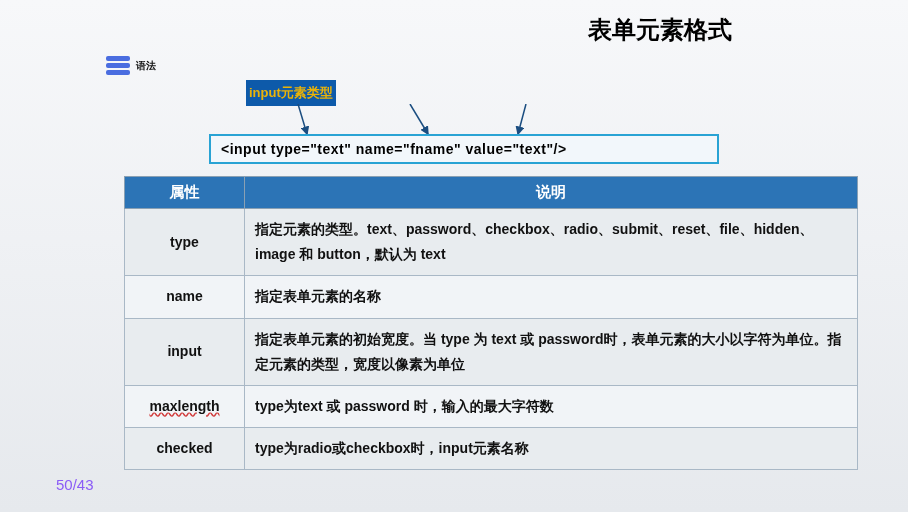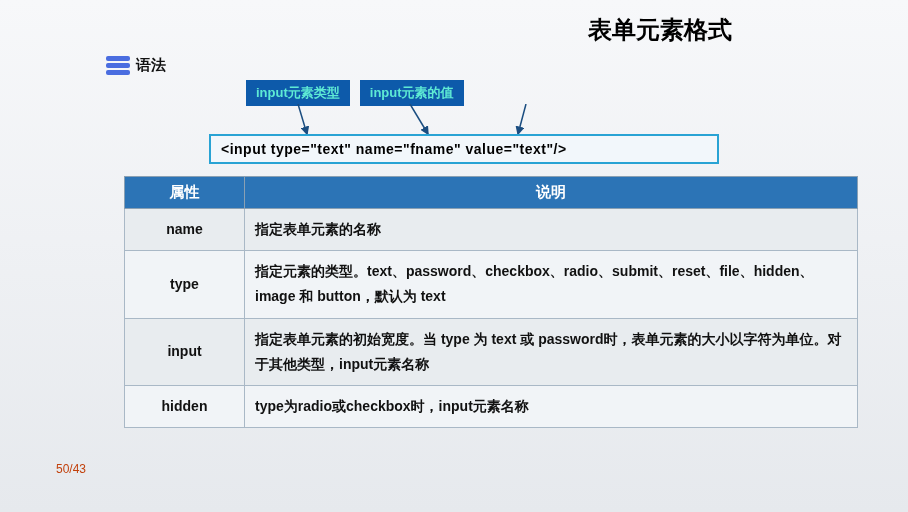--- a/index.html
+++ b/index.html
@@ -4,58 +4,57 @@
 <style>
   * { box-sizing: border-box; margin: 0; padding: 0; }
   html, body { width: 908px; height: 512px; font-family: "Microsoft YaHei", Arial, sans-serif; background: linear-gradient(180deg, #f7f8fa 0%, #e6e9ed 100%); overflow: hidden; }
   .slide { position: relative; width: 814px; height: 512px; }
 
   .title { position: absolute; top: 14px; left: 588px; font-size: 24px; font-weight: bold; color: #000; }
 
   .syntax-hdr { position: absolute; top: 56px; left: 106px; display: flex; align-items: center; }
   .bars-icon { display: inline-flex; flex-direction: column; gap: 2px; margin-right: 6px; }
   .bars-icon span { display: block; width: 24px; height: 5px; background: #4a6de0; border-radius: 2px; }
-  .syntax-label { font-size: 15px; font-weight: bold; color: #111; }
+  .syntax-label { font-size: 10px; font-weight: bold; color: #111; }
 
   .callouts { position: absolute; top: 80px; left: 246px; display: flex; gap: 10px; }
-  .callout { background: #0d5aaa; color: #5eead4; font-size: 13px; font-weight: bold; padding: 4px 10px; white-space: nowrap; }
+  .callout { background: #0d5aaa; color: #eab308; font-size: 13px; font-weight: bold; padding: 4px 3px; white-space: nowrap; }
 
   .arrows { position: absolute; top: 104px; left: 200px; width: 520px; height: 36px; pointer-events: none; }
 
   .codebox { position: absolute; top: 134px; left: 209px; width: 510px; height: 30px; border: 2px solid #29a3d4; background: #f2f7fb; display: flex; align-items: center; padding: 0 10px; font-family: Arial, sans-serif; font-size: 14px; font-weight: bold; color: #000; letter-spacing: 0.5px; }
 
   .attr-table { position: absolute; top: 176px; left: 124px; width: 734px; border-collapse: collapse; border-radius: 23px; }
   .attr-table th { background: #2c74b6; color: #fff; font-size: 15px; font-weight: bold; padding: 6px 0; border: 1px solid #8aa0b3; }
   .attr-table th:first-child { width: 120px; }
   .attr-table td { background: #f1f4f7; border: 1px solid #a9b8c6; padding: 8px 10px; font-size: 14px; font-weight: bold; color: #111; line-height: 1.8; text-align: left; }
   .attr-table tr:nth-child(even) td { background: #e8ecef; }
   .attr-table td.attr { text-align: center; }
   .underline { text-decoration: underline; text-decoration-color: #d13a3a; text-decoration-style: wavy; }
 
-  .pager { position: absolute; bottom: 36px; left: 56px; font-size: 12px; color: #c2410c; }
+  .pager { position: absolute; bottom: 19px; left: 56px; font-size: 15px; color: #8b5cf6; }
 </style>
 </head>
 <body>
 
 <div class="slide">
 
   <div class="title">表单元素格式</div>
 
   <div class="syntax-hdr">
     <span class="bars-icon">
         <span></span>
         <span></span>
         <span></span>
       </span>
     <span class="syntax-label">语法</span>
   </div>
 
   <div class="callouts">
     <div class="callout">input元素类型</div>
-    <div class="callout">input元素的值</div>
   </div>
 
   <svg class="arrows" viewBox="0 0 520 36">
     <defs>
       <marker id="ah" markerWidth="6" markerHeight="6" refX="5" refY="3" orient="auto">
         <path d="M0,0 L6,3 L0,6 Z" fill="#1a4d80"></path>
       </marker>
     </defs>
     <line x1="98" y1="0" x2="107" y2="30" stroke="#1a4d80" stroke-width="1.5" marker-end="url(#ah)"></line>
     <line x1="210" y1="0" x2="228" y2="30" stroke="#1a4d80" stroke-width="1.5" marker-end="url(#ah)"></line>
@@ -66,32 +65,36 @@
     <span>&lt;input  type="text"  name="fname" value="text"/&gt;</span>
   </div>
 
   <table class="attr-table">
     <tbody>
         <tr>
       <th>属性</th>
       <th>说明</th>
     </tr>
     <tr>
+      <td class="attr">type</td>
+      <td>指定元素的类型。text、password、checkbox、radio、submit、reset、file、hidden、image 和 button，默认为 text</td>
+    </tr>
+    <tr>
       <td class="attr">name</td>
       <td>指定表单元素的名称</td>
     </tr>
     <tr>
-      <td class="attr">type</td>
-      <td>指定元素的类型。text、password、checkbox、radio、submit、reset、file、hidden、image 和 button，默认为 text</td>
+      <td class="attr">input</td>
+      <td>指定表单元素的初始宽度。当 type 为 text 或 password时，表单元素的大小以字符为单位。指定元素的类型，宽度以像素为单位</td>
     </tr>
     <tr>
-      <td class="attr">input</td>
-      <td>指定表单元素的初始宽度。当 type 为 text 或 password时，表单元素的大小以字符为单位。对于其他类型，input元素名称</td>
+      <td class="attr"><span class="underline">maxlength</span></td>
+      <td>type为text 或 password 时，输入的最大字符数</td>
     </tr>
     <tr>
-      <td class="attr">hidden</td>
+      <td class="attr">checked</td>
       <td>type为radio或checkbox时，input元素名称</td>
     </tr>
   </tbody>
     </table>
 
   <div class="pager">50/43</div>
 </div>
 
 </body></html>

